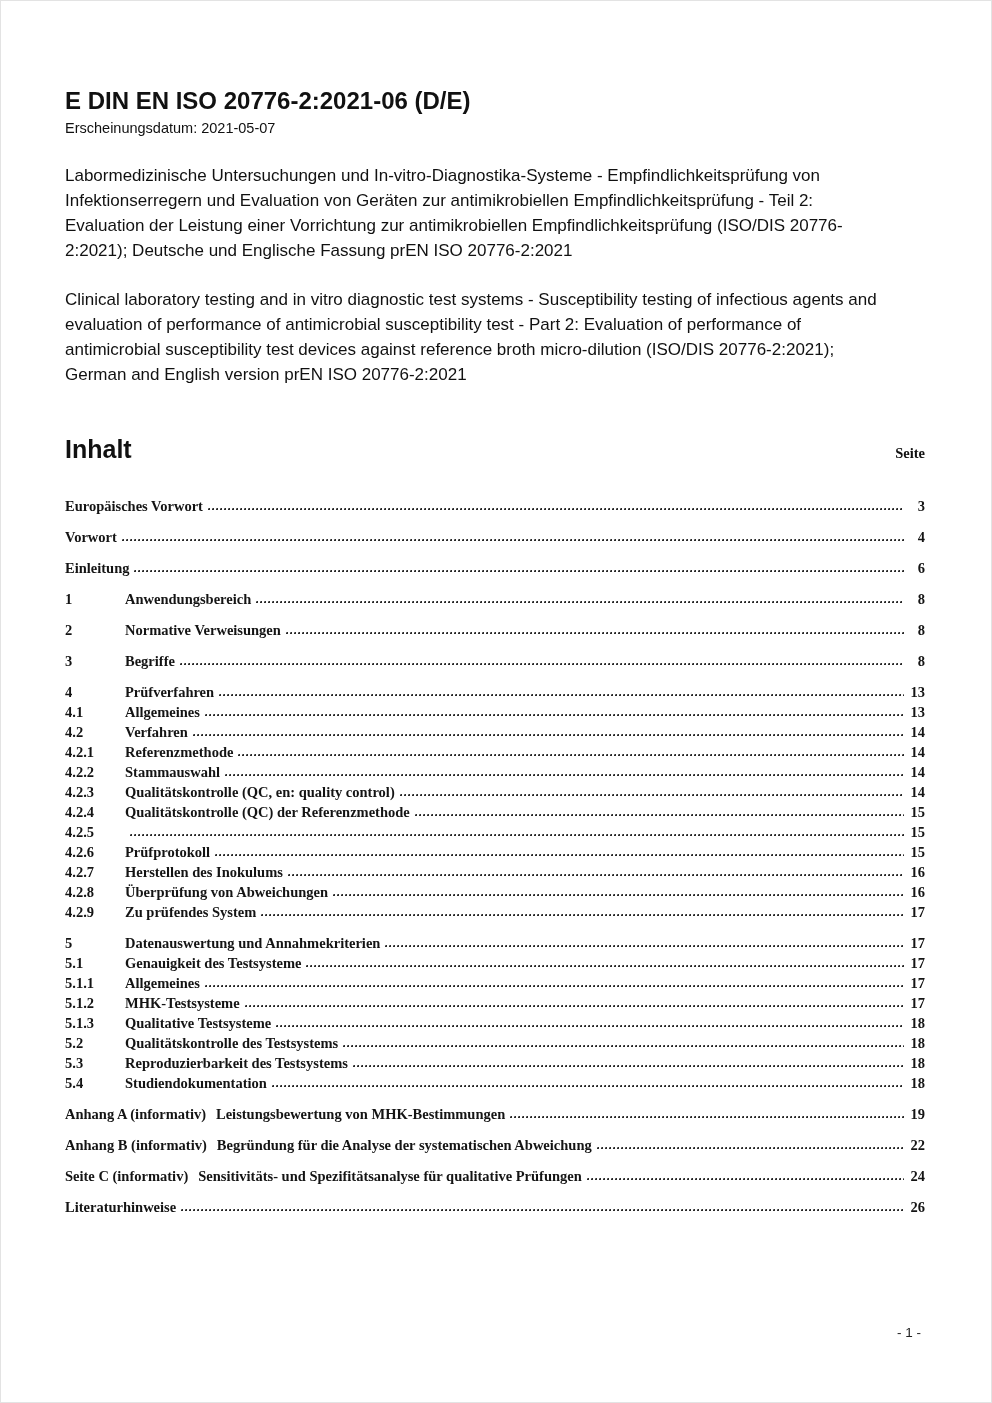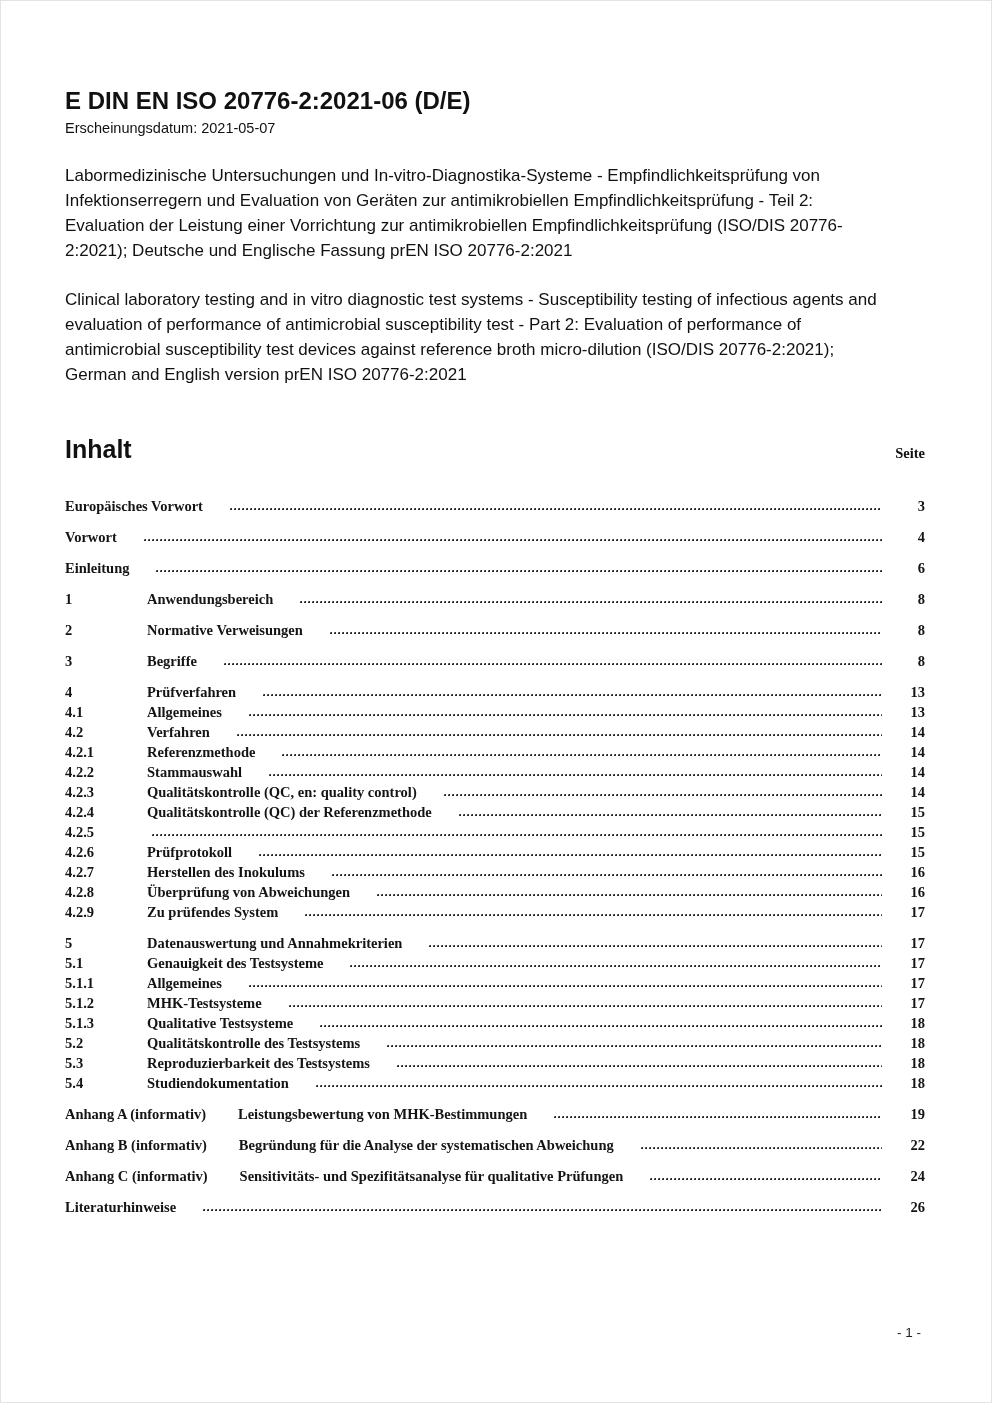--- a/index.html
+++ b/index.html
@@ -70,21 +70,20 @@
     font-family: "Liberation Serif", serif;
     font-size: 14.5px;
     font-weight: bold;
     color: #141414;
   }
   .toc-row {
     display: flex;
     align-items: baseline;
     line-height: 20px;
     white-space: nowrap;
-    gap: 22px;
   }
   .toc-row.gap { margin-top: 11px; }
 
   .toc-num {
     flex: 0 0 auto;
   }
   .type-numbered .toc-num {
     width: 60px;
   }
   .type-annex .toc-num {
@@ -297,21 +296,21 @@
     <span class="toc-leader"></span>
     <span class="toc-page">19</span>
   </div>
       <div class="toc-row type-annex gap">
     <span class="toc-num">Anhang B (informativ)</span>
     <span class="toc-label">Begründung für die Analyse der systematischen Abweichung</span>
     <span class="toc-leader"></span>
     <span class="toc-page">22</span>
   </div>
       <div class="toc-row type-annex gap">
-    <span class="toc-num">Anhang C (informativ)</span>
+    <span class="toc-num">Seite C (informativ)</span>
     <span class="toc-label">Sensitivitäts- und Spezifitätsanalyse für qualitative Prüfungen</span>
     <span class="toc-leader"></span>
     <span class="toc-page">24</span>
   </div>
       <div class="toc-row type-plain gap">
 
     <span class="toc-label">Literaturhinweise</span>
     <span class="toc-leader"></span>
     <span class="toc-page">26</span>
   </div>

